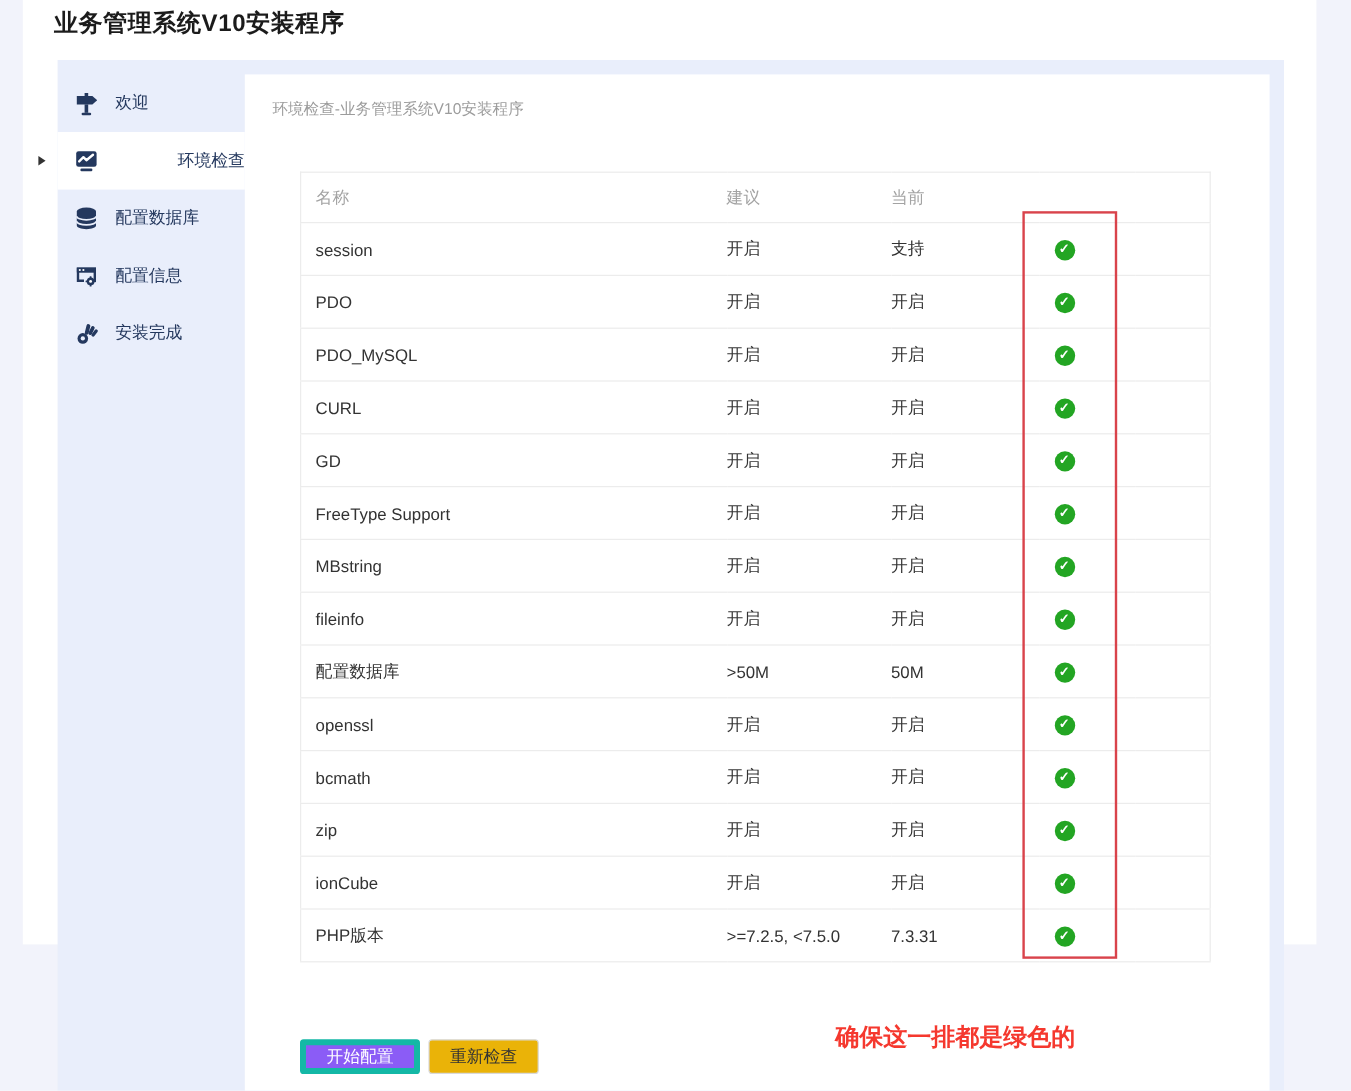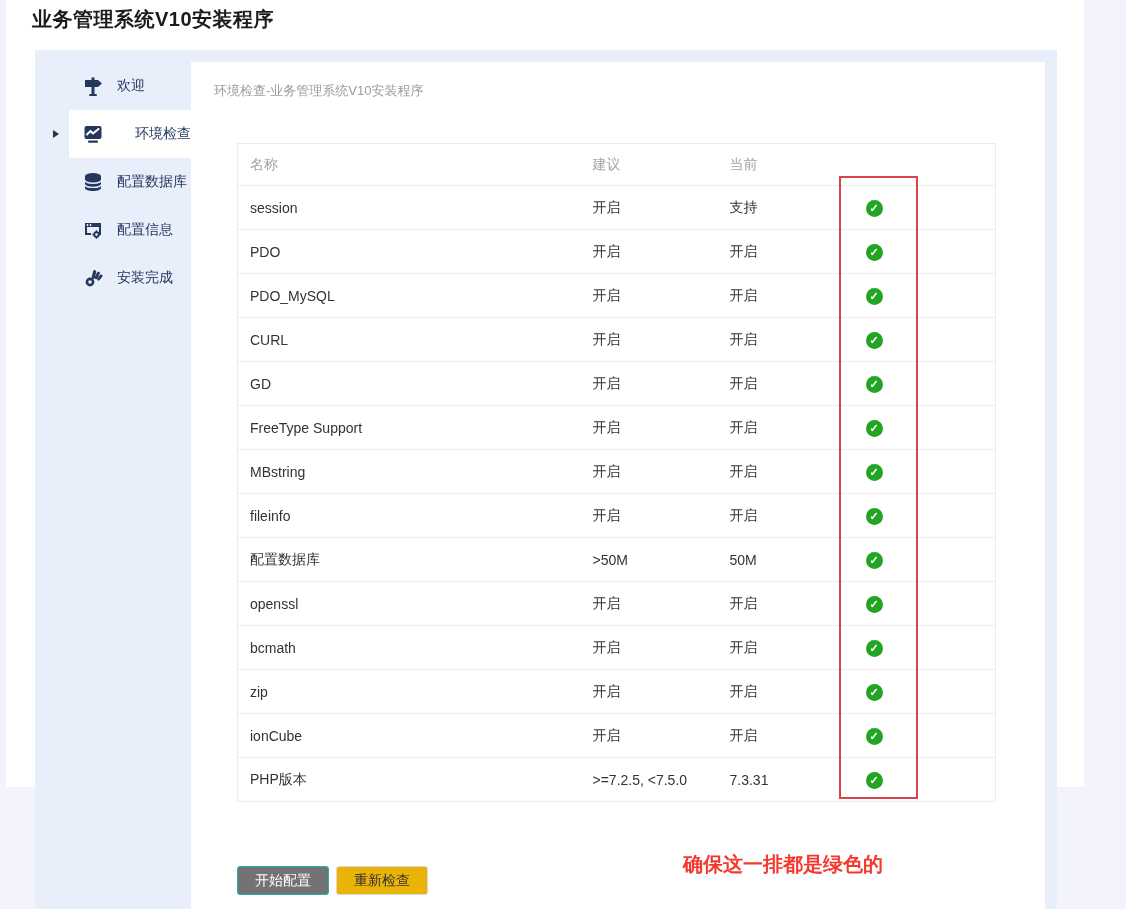--- a/index.html
+++ b/index.html
@@ -4,36 +4,35 @@
 <style>
   * { margin:0; padding:0; box-sizing:border-box; }
   html,body { width:1126px; height:909px; overflow:hidden; }
   body {
     font-family:"Liberation Sans", sans-serif;
     background:#f2f3fb;
     position:relative;
     color:#333;
   }
   .page-card {
-    position:absolute; left:6px; top:0; width:1078px; height:787px;
+    position:absolute; left:19px; top:0; width:1078px; height:787px;
     background:#ffffff;
   }
   .app-title {
     position:absolute; left:26px; top:6px;
     font-size:20px; font-weight:700; color:#1b1b1b; letter-spacing:0.5px;
   }
   .container {
     position:absolute; left:29px; top:50px; width:1022px; height:859px;
     background:#e9eefb;
   }
   
   .sidebar {
     position:absolute; left:0; top:0; width:156px; height:100%;
     padding-top:12px;
-    padding-left:34px;
   }
   .side-item {
     position:relative; height:48px; display:flex; align-items:center;
     padding-left:13px; cursor:pointer;
   }
   .side-item .icn { width:22px; height:22px; flex:0 0 22px; display:flex; align-items:center; justify-content:center; }
   .side-item .icn svg { width:22px; height:22px; }
   .side-item .lbl { margin-left:13px; font-size:14px; color:#24385e; }
   .side-item.active { background:#ffffff;justify-content:space-between; }
   .side-item.active .arrow {
@@ -74,21 +73,21 @@
   .red-rect {
     position:absolute; left:648px; top:114px; width:79px; height:623px;
     border:2px solid #d9434b; pointer-events:none;
   }
   .actions { position:absolute; left:46px; top:804px; display:flex; }
   .btn {
     height:29px; padding:0 17px; font-size:14px; border-radius:3px;
     display:inline-flex; align-items:center; cursor:pointer;
     font-family:"Liberation Sans", sans-serif;
   }
-  .btn-primary { background:#737373; color:#ffffff; border:1px solid #14b8a6; }
+  .btn-primary { background:#8b5cf6; color:#ffffff; border:5px solid #14b8a6; }
   .btn-plain { background:#eab308; color:#333; border:1px solid #d9d9d9; margin-left:7px; }
   .red-note {
     position:absolute; left:492px; top:789px;
     font-size:20px; color:#f5382e; font-weight:600; white-space:nowrap;
   }
 </style>
 </head>
 <body>
 
 <div class="page-card">

